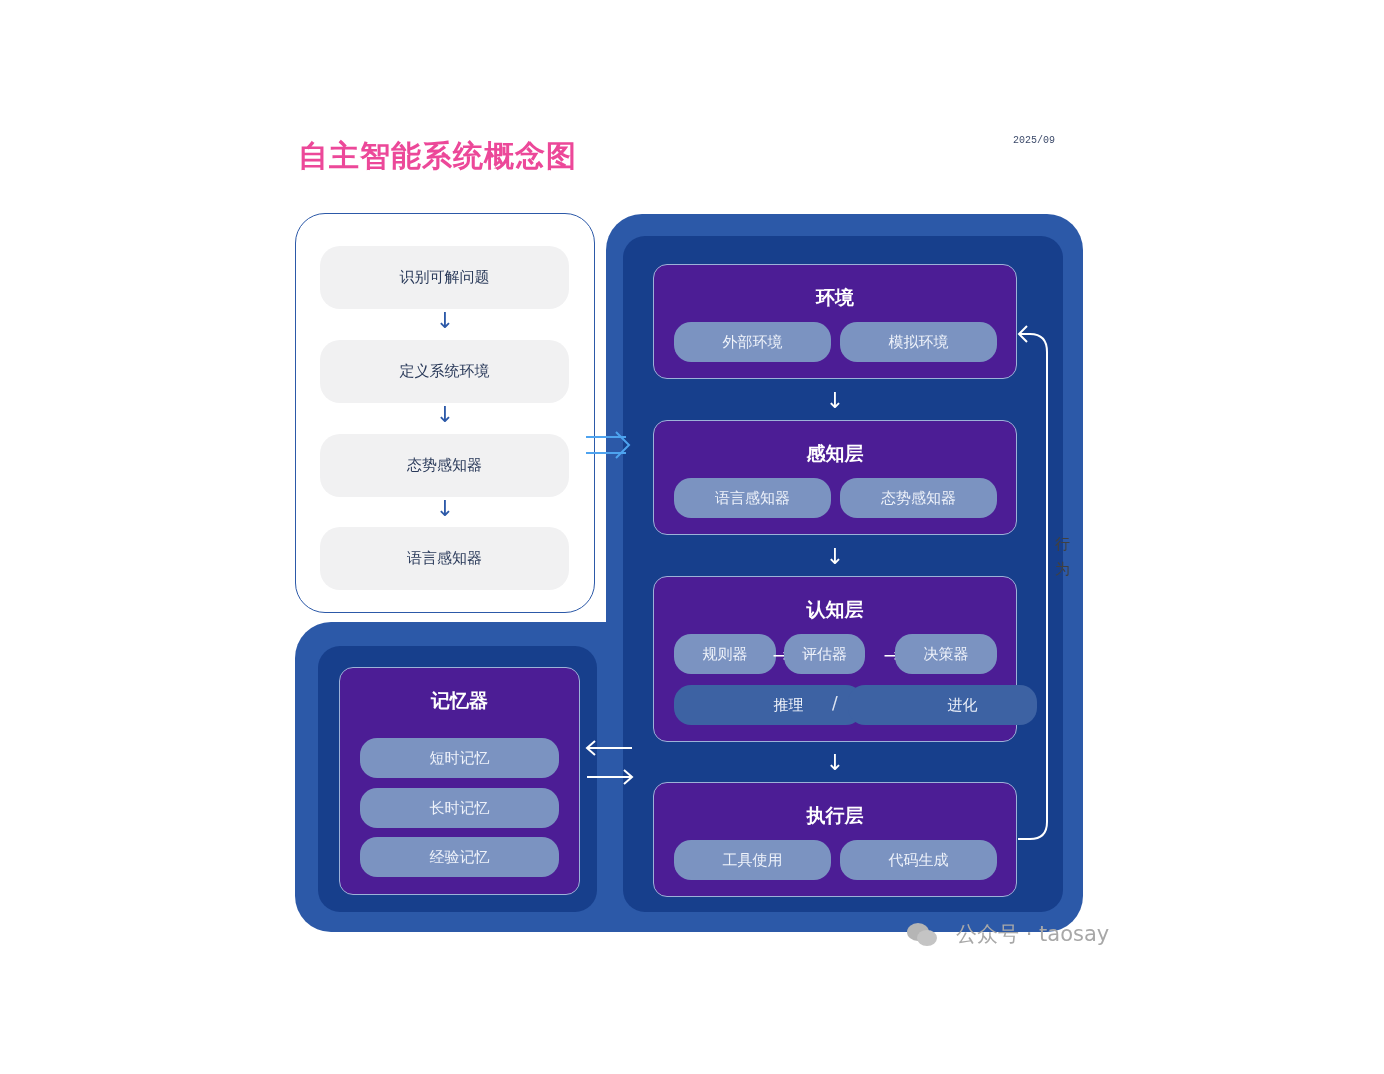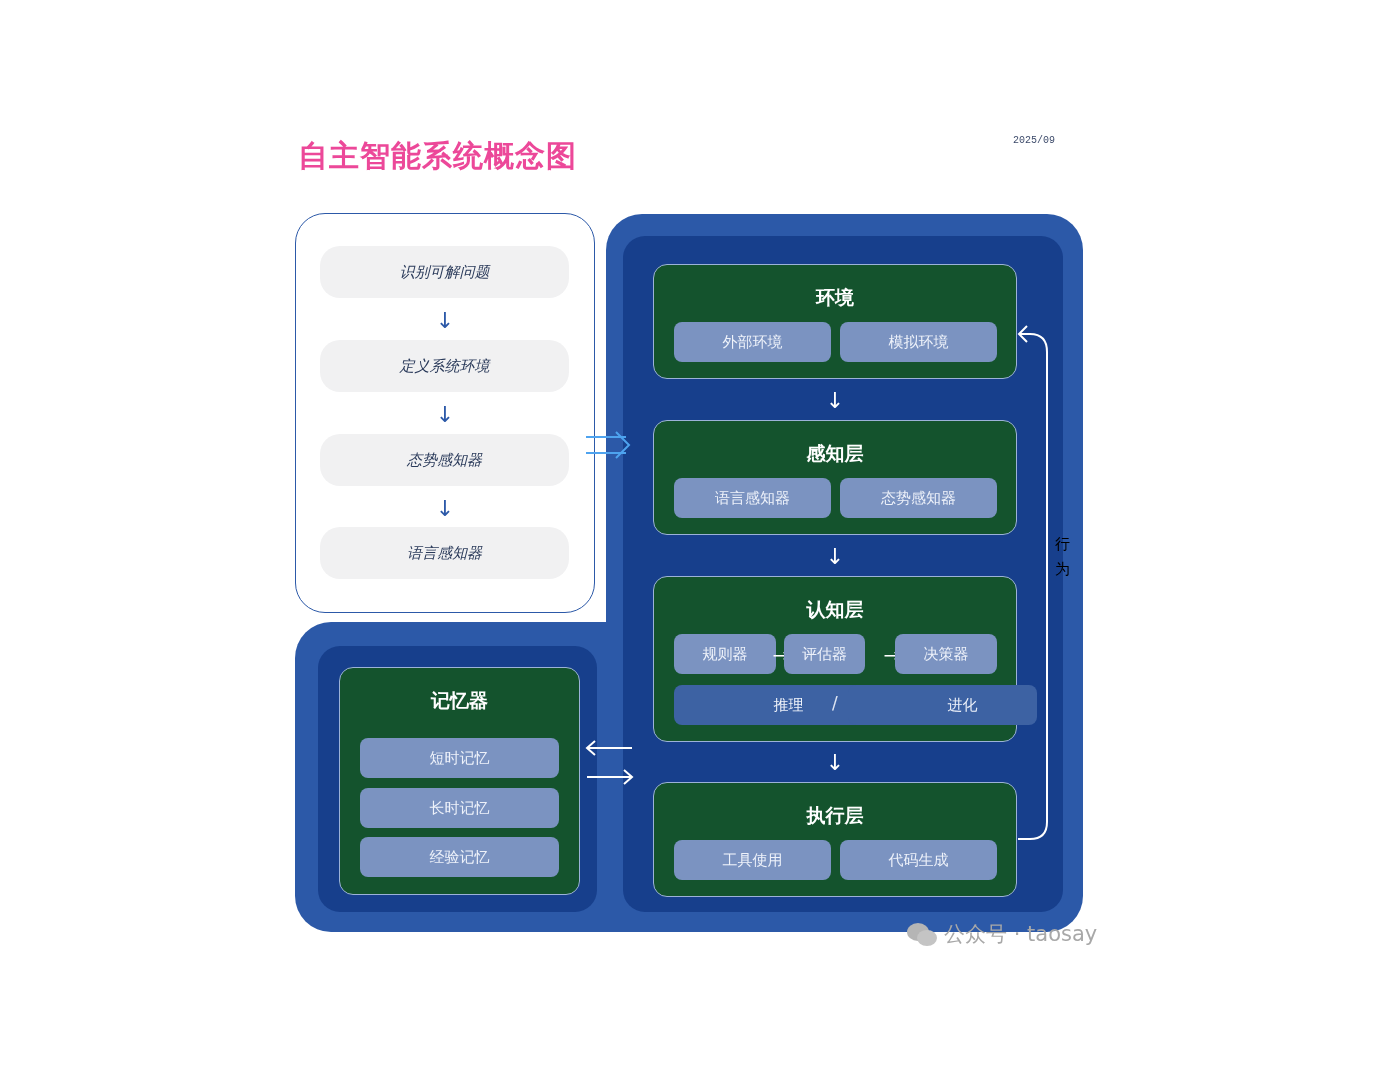--- a/index.html
+++ b/index.html
@@ -16,41 +16,41 @@
   .outer-bottom { left:295px; top:622px; width:420px; height:310px; background:#2c59a8; border-radius:36px 0 0 36px; }
   .white-box {
     left:295px; top:213px; width:298px; height:398px; background:#fff;
     border:1.5px solid #2c59a8; border-radius:30px;
   }
   .inner-right { left:623px; top:236px; width:440px; height:676px; background:#173f8c; border-radius:22px; }
   .inner-left { left:318px; top:646px; width:279px; height:266px; background:#173f8c; border-radius:22px; }
 
   
   .step {
-    position:absolute; left:320px; width:249px; height:52px; background:#f1f1f2; border-radius:20px;
-    display:flex; align-items:center; justify-content:center; font-size:15px; color:#2a3a5a;font-style:italic;
+    position:absolute; left:320px; width:249px; height:63px; background:#f1f1f2; border-radius:20px;
+    display:flex; align-items:center; justify-content:center; font-size:15px; color:#2a3a5a;
   }
   .arrow-blue { position:absolute; color:#2c59a8; font-size:22px; line-height:22px; left:434px; width:22px; text-align:center; }
 
   
   .layer {
-    position:absolute; left:653px; width:364px; background:#14532d; border:1.5px solid #9cb2d8;
+    position:absolute; left:653px; width:364px; background:#4c1d95; border:1.5px solid #9cb2d8;
     border-radius:14px; box-sizing:border-box;
   }
   .layer-title { position:absolute; left:0; right:0; text-align:center; color:#fff; font-weight:bold; font-size:19px; }
   .chip {
-    position:absolute; height:40px; background:#7b93c1; border-radius:8px; color:#eef2fa;
+    position:absolute; height:40px; background:#7b93c1; border-radius:17px; color:#eef2fa;
     display:flex; align-items:center; justify-content:center; font-size:15px;
   }
   .chip-dark { background:#3d62a3;padding-left:40px; }
   .arrow-white { position:absolute; color:#fff; font-size:22px; line-height:22px; width:22px; text-align:center; }
   .sep { position:absolute; color:#dfe6f3; font-size:17px; }
 
-  .behavior { position:absolute; left:1055px; top:532px; color:#000000; font-size:15px; line-height:25px; width:16px; }
-  .watermark { position:absolute; left:906px; top:920px; color:#a8a8a8; font-size:21px; display:flex; align-items:center; gap:6px; }
+  .behavior { position:absolute; left:1055px; top:532px; color:#404040; font-size:15px; line-height:25px; width:16px; }
+  .watermark { position:absolute; left:906px; top:920px; color:#a8a8a8; font-size:21px; display:flex; align-items:center; gap:18px; }
 </style>
 </head>
 <body>
 
 <div class="abs title">自主智能系统概念图</div>
 <div class="abs date">2025/09</div>
 
 <div class="abs outer-right"></div>
 <div class="abs outer-bottom"></div>
 <div class="abs white-box"></div>

